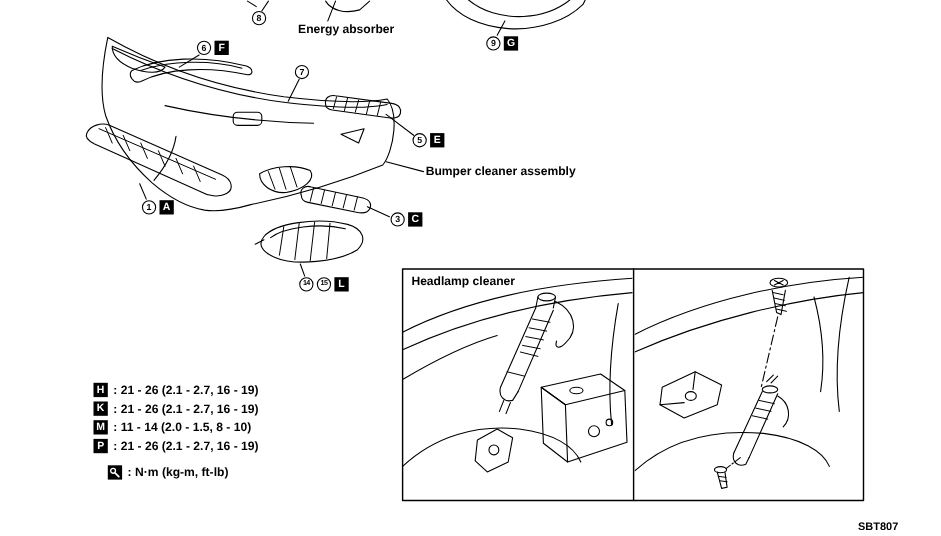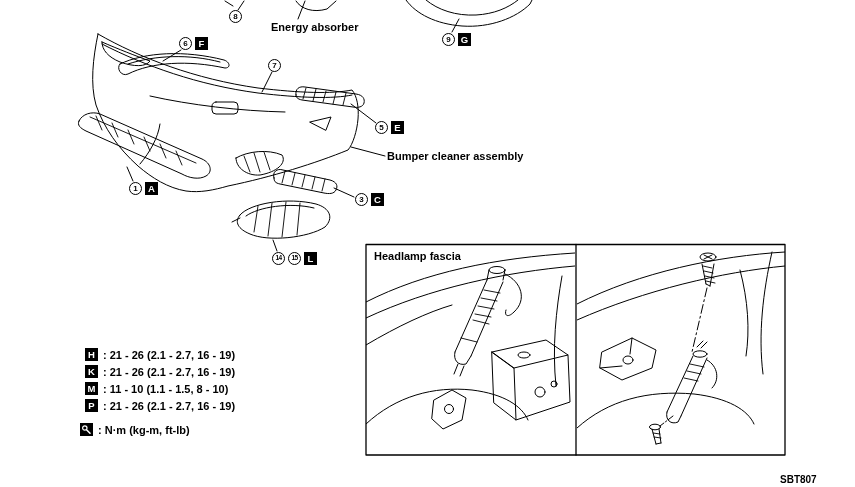--- a/index.html
+++ b/index.html
@@ -159,21 +159,21 @@
         <ellipse cx="655" cy="427" rx="5.5" ry="2.8"></ellipse>
         <path d="M 652,429 L 656,444 M 659,429 L 661,443 M 656,444 L 661,443"></path>
         <path d="M 653,433 L 660,434 M 654,437 L 661,438" stroke-width="0.9"></path>
       </g>
 
     </g>
   </svg>
 
   <div class="label" style="left:271px;top:21px">Energy absorber</div>
   <div class="label" style="left:387px;top:150px">Bumper cleaner assembly</div>
-  <div class="label" style="left:374px;top:250px">Headlamp fascia</div>
+  <div class="label" style="left:374px;top:250px">Headlamp cleaner</div>
 
   <div class="co" style="left:229px;top:10px">
     <span class="num">8</span>
   </div>
 
   <div class="co" style="left:179px;top:37px">
     <span class="num">6</span>
     <span class="bx">F</span>
   </div>
 
@@ -210,27 +210,27 @@
   <div class="legend-row" style="left:85px;top:348px">
     <span class="bx">H</span>
     <span>: 21 - 26 (2.1 - 2.7, 16 - 19)</span>
   </div>
   <div class="legend-row" style="left:85px;top:365px">
     <span class="bx">K</span>
     <span>: 21 - 26 (2.1 - 2.7, 16 - 19)</span>
   </div>
   <div class="legend-row" style="left:85px;top:382px">
     <span class="bx">M</span>
-    <span>: 11 - 10 (1.1 - 1.5, 8 - 10)</span>
+    <span>: 11 - 14 (2.0 - 1.5, 8 - 10)</span>
   </div>
   <div class="legend-row" style="left:85px;top:399px">
     <span class="bx">P</span>
     <span>: 21 - 26 (2.1 - 2.7, 16 - 19)</span>
   </div>
-  <div class="legend-row" style="left:80px;top:423px">
+  <div class="legend-row" style="left:98px;top:423px">
     <span class="bx">
       <svg width="11" height="11" viewBox="0 0 11 11">
         <circle cx="3.8" cy="4" r="2.2" fill="none" stroke="#fff" stroke-width="1.2"></circle>
         <path d="M5.5,5.8 L9,9.2" stroke="#fff" stroke-width="1.6" fill="none" stroke-linecap="round"></path>
       </svg>
     </span>
     <span>: N·m (kg-m, ft-lb)</span>
   </div>
 
   <div class="fig-code" style="left:780px;top:474px">SBT807</div>

